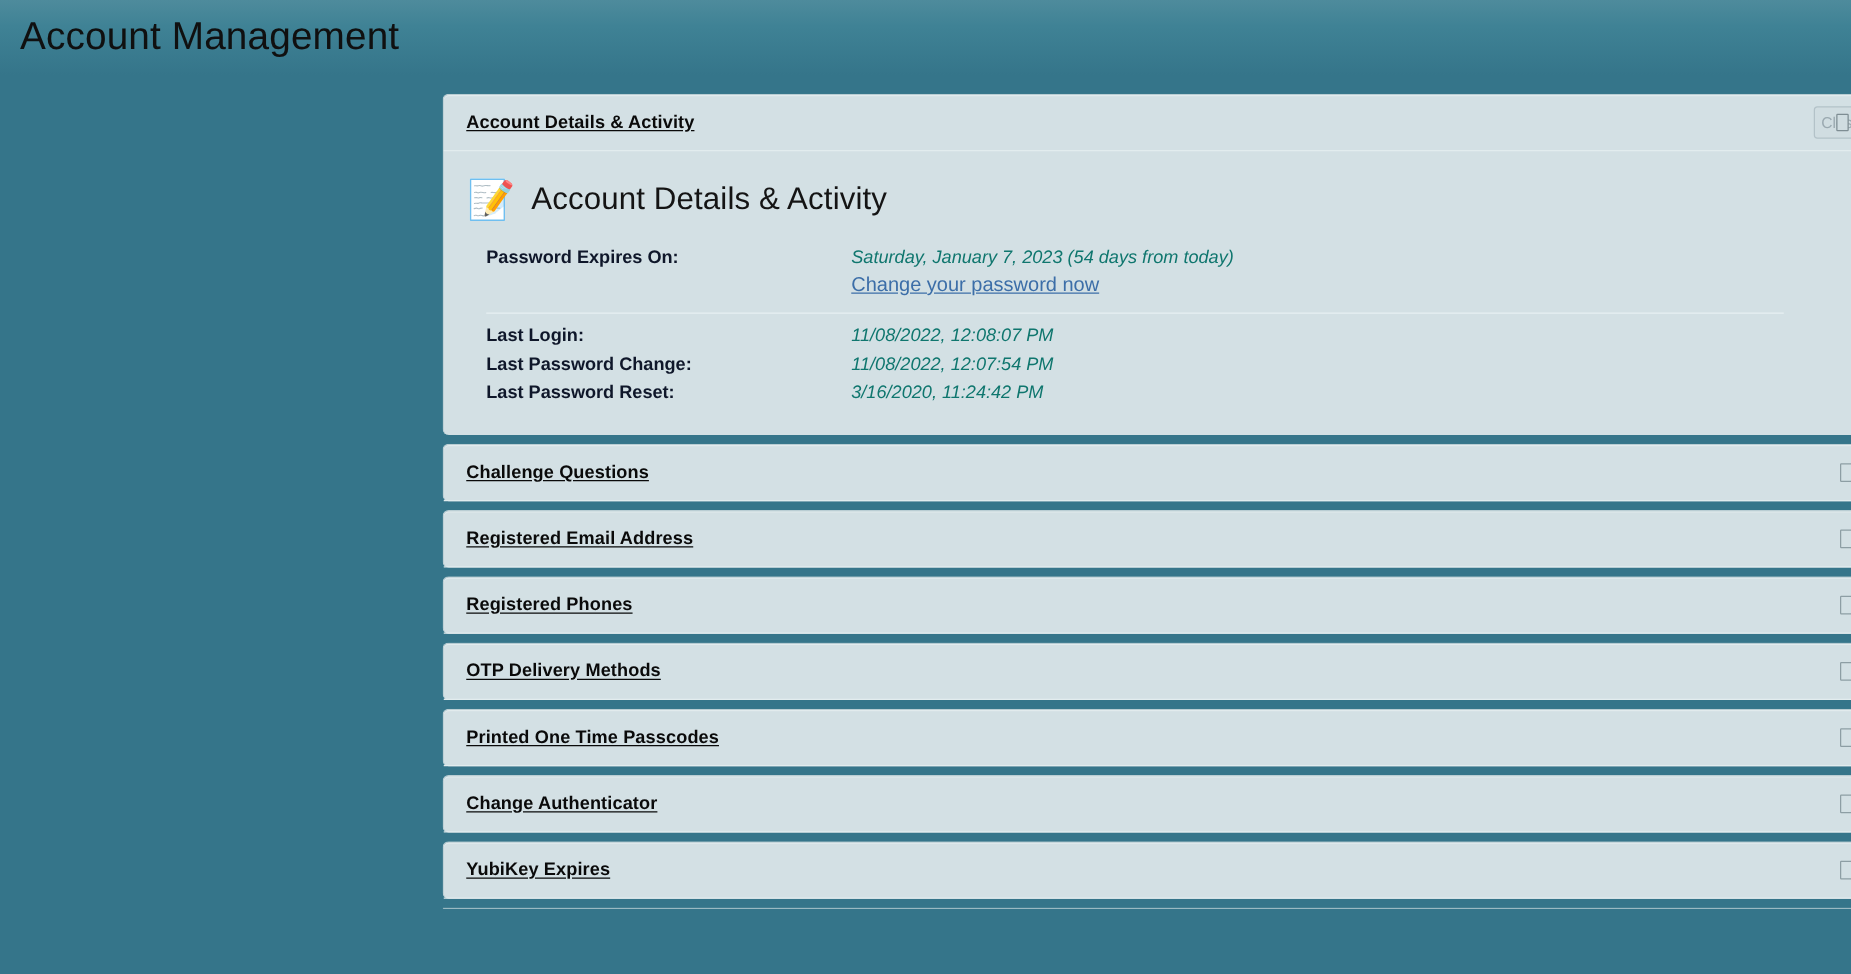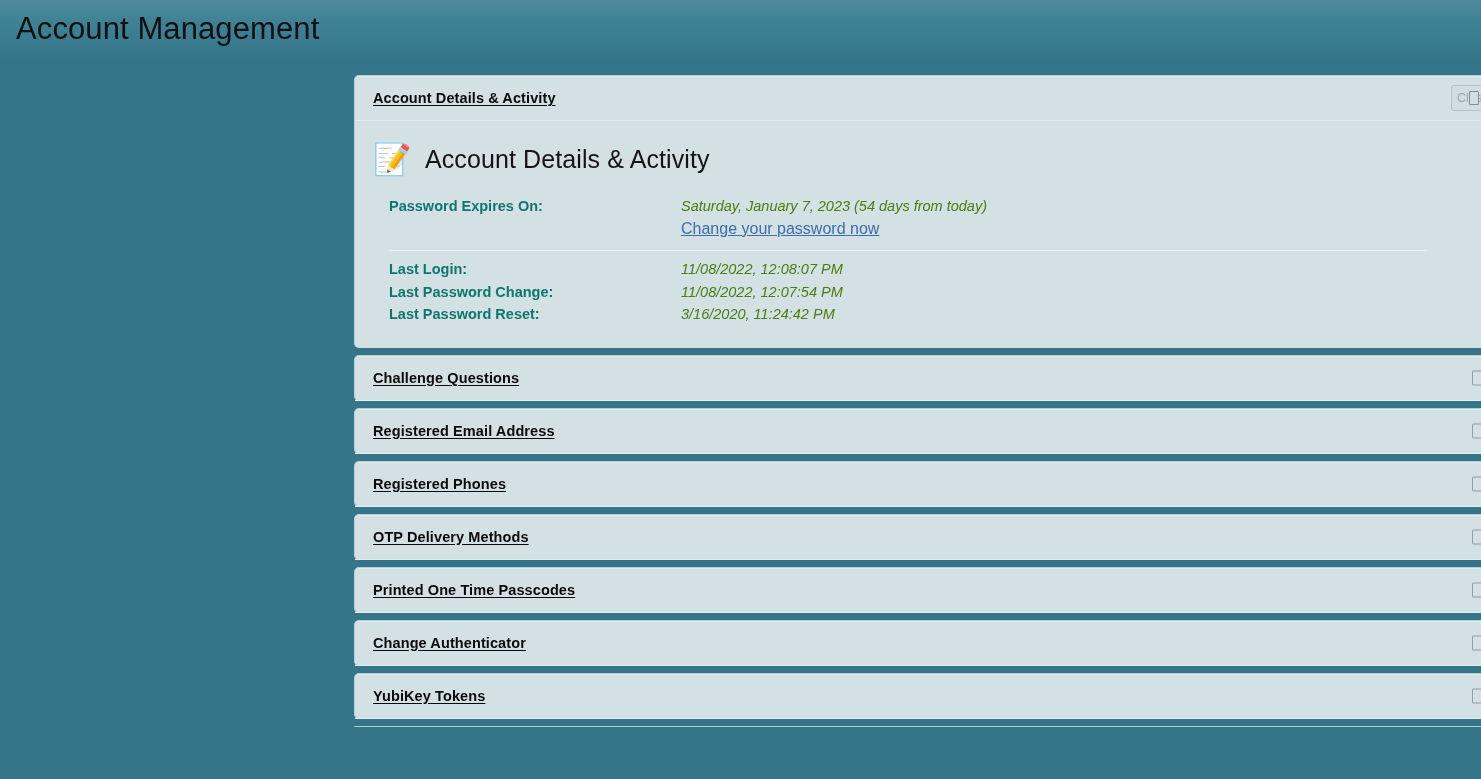--- a/index.html
+++ b/index.html
@@ -151,26 +151,26 @@
     display: flex;
     align-items: flex-start;
     line-height: 22px;
     min-height: 22px;
   }
   .detail-label {
     width: 292px;
     flex: 0 0 292px;
     font-size: 14.5px;
     font-weight: bold;
-    color: #0f766e;
+    color: #0f172a;
   }
   .detail-value {
     font-size: 14.5px;
     font-style: italic;
-    color: #4d7c0f;
+    color: #0f766e;
   }
   .detail-link-row {
     display: flex;
     align-items: flex-start;
     line-height: 24px;
   }
   .detail-link-row .spacer { width: 292px; flex: 0 0 292px; }
   .detail-link {
     font-size: 16px;
     color: #3c6ea8;
@@ -278,21 +278,21 @@
 
   <div class="panel">
     <div class="panel-head">
       <span class="panel-title">Change Authenticator</span>
       <span class="panel-toggle-icon"></span>
     </div>
   </div>
 
   <div class="panel">
     <div class="panel-head">
-      <span class="panel-title">YubiKey Tokens</span>
+      <span class="panel-title">YubiKey Expires</span>
       <span class="panel-toggle-icon"></span>
     </div>
   </div>
 
 
   <div class="panel">
     
   </div>
 
 </div>

